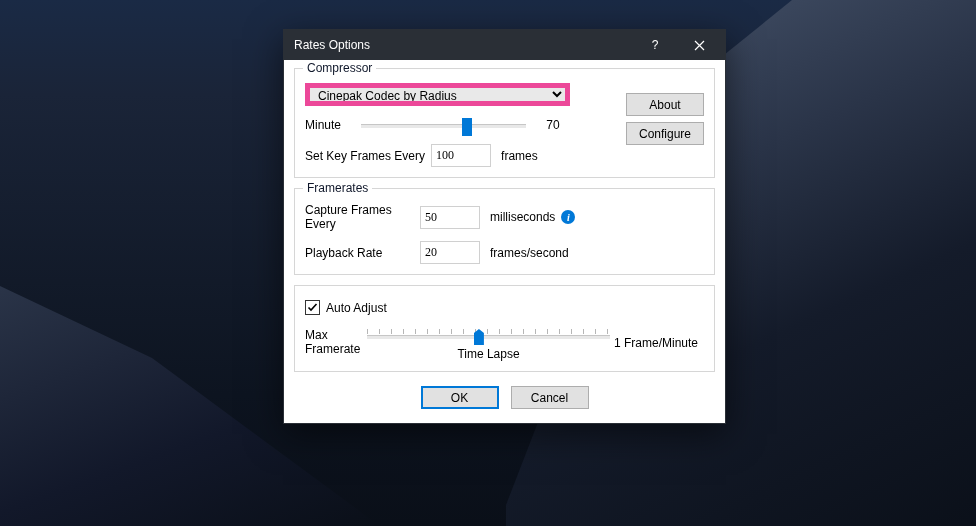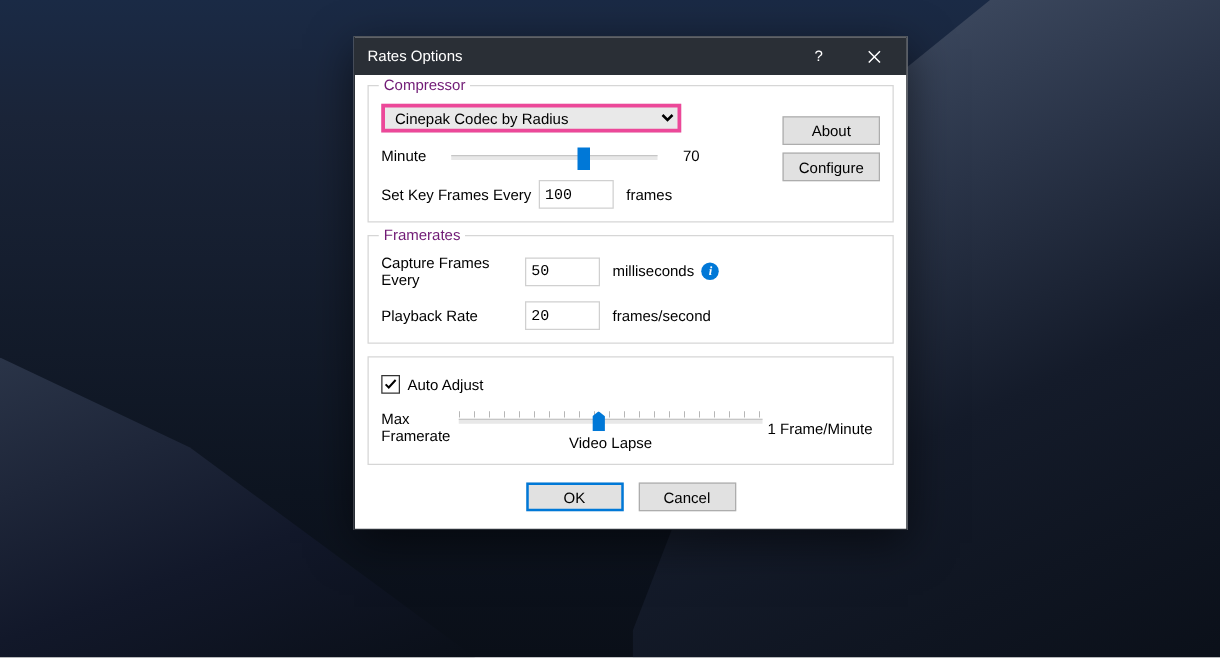--- a/index.html
+++ b/index.html
@@ -5,29 +5,29 @@
 html,body{margin:0;padding:0;width:976px;height:526px;font-family:"Segoe UI",Tahoma,sans-serif;font-size:12px;overflow:hidden}
 .desktop{width:976px;height:526px;position:relative;background:linear-gradient(180deg,#1a2a45 0%,#1a2438 18%,#0d1420 75%,#0a0f18 100%)}
 .dune1{position:absolute;right:-50px;top:0;width:520px;height:526px;background:linear-gradient(155deg,#4a5870 0%,#2a3448 35%,#141b2a 60%,#0a0f18 100%);clip-path:polygon(55% 0,100% 0,100% 100%,0 100%,0 96%,18% 50%,40% 12%);filter:blur(.4px)}
 .duneL{position:absolute;left:0;bottom:0;width:380px;height:240px;background:linear-gradient(160deg,#2a3448 0%,#12182a 60%,#0a0f18 100%);clip-path:polygon(0 0,40% 30%,100% 100%,0 100%)}
 .dialog{position:absolute;left:283px;top:29px;width:441px;background:#fff;box-shadow:0 10px 34px rgba(0,0,0,.55);border:1px solid #2a2f36}
 .titlebar{height:30px;background:#2a2f36;color:#fff;display:flex;align-items:center;padding:0 4px 0 10px}
 .titlebar .title{flex:1;font-size:12px}
 .tbtn{width:44px;height:30px;display:flex;align-items:center;justify-content:center;color:#fff}
 .body{padding:8px 10px 12px 10px;color:#000}
 .group{border:1px solid #d6d6d6;position:relative;padding:14px 10px 10px 10px;margin-bottom:10px}
-.group-title{position:absolute;top:-8px;left:8px;background:#fff;padding:0 4px;color:#701a75}
+.group-title{position:absolute;top:-8px;left:8px;background:#fff;padding:0 4px;color:#0f172a}
 .row{display:flex;align-items:center;margin-bottom:10px}
 .row:last-child{margin-bottom:0}
-select.combo{width:240px;height:23px;border:3px solid #ec4899;background:#e9e9e9;font-family:inherit;font-size:12px;padding:0 4px}
+select.combo{width:265px;height:23px;border:5px solid #ec4899;background:#e9e9e9;font-family:inherit;font-size:12px;padding:0 4px}
 .btn{width:78px;height:23px;border:1px solid #adadad;background:#e1e1e1;font-family:inherit;font-size:12px;display:inline-flex;align-items:center;justify-content:center}
 .btn.primary{border:2px solid #0078d7;background:#e1e1e1}
 .lbl{min-width:0}
 .w115{width:115px}
-.num{width:50px;height:21px;border:1px solid #d0d0d0;background:#fff;padding:0 4px;font-family:Liberation Mono, monospace;font-size:12px}
+.num{width:50px;height:21px;border:1px solid #d0d0d0;background:#fff;padding:0 4px;font-family:Liberation Serif, serif;font-size:12px}
 .slider-track{position:relative;height:18px;flex:1}
 .slider-track .rail{position:absolute;left:0;right:0;top:8px;height:3px;background:#e8e8e8;border-top:1px solid #c6c6c6}
 .slider-track .thumb{position:absolute;top:2px;width:10px;height:18px;background:#0078d7}
 .slider-track.t2 .rail{top:10px}
 .slider-track.t2 .ticks{position:absolute;left:0;right:0;top:4px;height:5px;background:repeating-linear-gradient(90deg,#b6b6b6 0,#b6b6b6 1px,transparent 1px,transparent 12px)}
 .slider-track.t2 .thumb{top:4px;width:10px;height:16px;background:#0078d7;clip-path:polygon(0 25%,50% 0,100% 25%,100% 100%,0 100%)}
 .chk{display:flex;align-items:center;gap:6px}
 .chk .box{width:13px;height:13px;border:1px solid #333;display:flex;align-items:center;justify-content:center;background:#fff}
 .chk .box svg{width:11px;height:11px}
 .info-icon{width:14px;height:14px;border-radius:50%;background:#0078d7;color:#fff;display:inline-flex;align-items:center;justify-content:center;font-size:10px;font-weight:bold;font-family:Georgia,serif;font-style:italic;margin-left:6px}
@@ -125,21 +125,21 @@
 
         <div class="row" style="gap:4px">
           <span style="width:58px;white-space:pre-line;line-height:1.15">Max
 Framerate</span>
           <div style="flex:1">
             <div class="slider-track t2">
               <div class="ticks"></div>
               <div class="rail"></div>
               <div class="thumb" style="left:44%"></div>
             </div>
-            <div style="text-align:center;margin-top:4px">Video Lapse</div>
+            <div style="text-align:center;margin-top:4px">Time Lapse</div>
           </div>
           <span style="width:90px;text-align:left">1 Frame/Minute</span>
         </div>
       </div>
 
       <div class="footer">
         <button class="btn primary">
             <span>OK</span>
           </button>
         <button class="btn">

